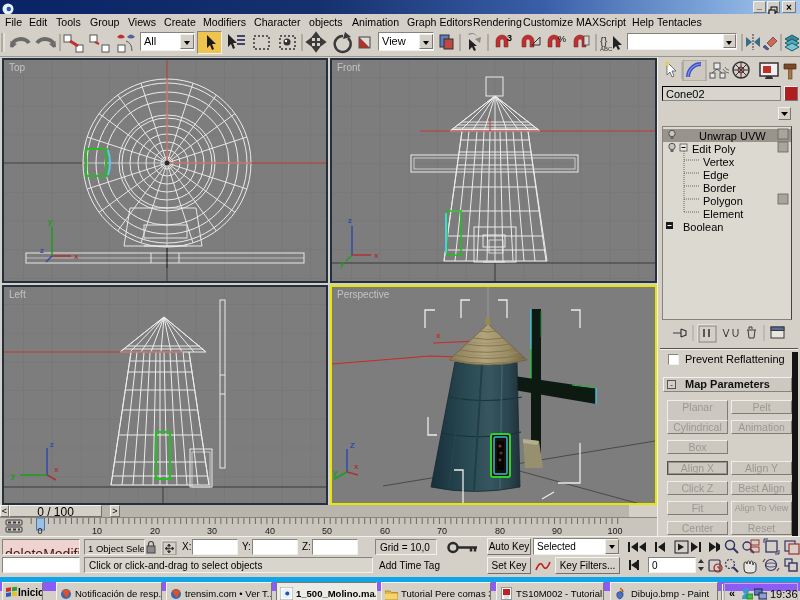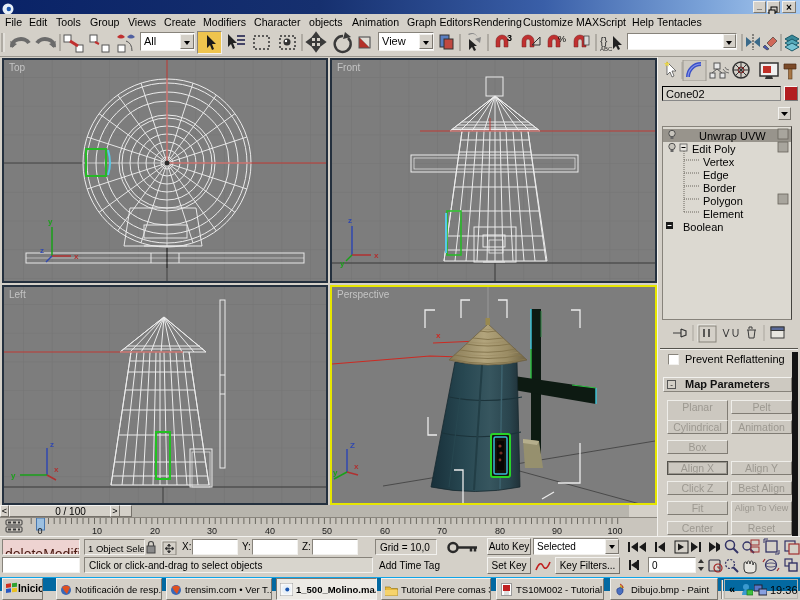--- a/index.html
+++ b/index.html
@@ -551,21 +551,21 @@
   <div class="gbtn" style="left:9px;top:444px;width:61px;height:14px">Fit</div>
   <div class="gbtn" style="left:73px;top:444px;width:61px;height:28px;font-size:9px">Align To View</div>
   <div class="gbtn" style="left:9px;top:464px;width:61px;height:14px">Center</div>
   <div class="gbtn" style="left:73px;top:464px;width:61px;height:14px">Reset</div>
 
   <div class="abs" style="left:134px;top:295px;width:6px;height:184px;background:#141414"></div>
 </div>
 
 <div class="abs" style="left:0;top:505px;width:657px;height:12px;background:#b8b5ad">
   <div class="btn2" style="left:0;top:0;width:9px;height:12px;line-height:10px;font-size:9px">&lt;</div>
-  <div class="btn2" style="left:9px;top:0;width:123px;height:12px;line-height:12px;font-size:10px">0 / 100</div>
+  <div class="btn2" style="left:9px;top:0;width:93px;height:12px;line-height:12px;font-size:12px">0 / 100</div>
   <div class="btn2" style="left:110px;top:0;width:10px;height:12px;line-height:10px;font-size:9px">&gt;</div>
   <div class="abs" style="left:629px;top:0;width:28px;height:12px;background:#d4d0c8"></div>
 </div>
 
 <div id="trackbar" class="abs" style="left:0;top:517px;width:657px;height:19px;background:#c9c5bd;border-top:1px solid #8a867e">
   <svg width="657" height="18" style="position:absolute;left:0;top:0">
     <g fill="#3a3a3a">
       <rect x="6" y="2" width="16" height="5" rx="1" fill="none" stroke="#3a3a3a"></rect>
           <rect x="8" y="3.5" width="3" height="2"></rect>
           <rect x="13" y="3.5" width="3" height="2"></rect>
@@ -786,21 +786,21 @@
       <path d="M22 31 v-5 q0 -2 1.5 -2 q1.5 0 1.5 2 q0 -3 1.5 -3 q1.5 0 1.5 3 q0 -3 1.5 -3 q1.5 0 1.5 3 v1 q0 -2.5 1.5 -2.5 q1.5 0 1.5 2.5 v4 q0 4 -5 4 h-3 q-4 0 -4 -4z" stroke="#333" stroke-width="1" fill="#e8e6e0"></path>
       <circle cx="49" cy="27" r="5.5" stroke="#336" stroke-width="1.2"></circle>
           <ellipse cx="49" cy="27" rx="5.5" ry="2" stroke="#336" stroke-width="0.8"></ellipse>
           <path d="M43 21 l-2 3 M55 33 l2 -3" stroke="#a03030" stroke-width="1.3"></path>
       <rect x="63" y="21" width="7" height="7" stroke="#336" stroke-width="1.2"></rect>
           <rect x="67" y="25" width="8" height="8" fill="#d4d0c8" stroke="#336" stroke-width="1.4"></rect>
     </g>
   </svg>
 </div>
 
-<div id="taskbar" class="abs" style="left:0;top:577px;width:800px;height:14px;background:#0369a1;border-top:1px solid #0ea5e9;font-size:9px">
+<div id="taskbar" class="abs" style="left:0;top:577px;width:800px;height:14px;background:#8b5cf6;border-top:5px solid #0ea5e9;font-size:9px">
   <div class="tb" style="left:2px;width:41px;font-weight:bold">
     <svg width="14" height="14" style="position:absolute;left:2px;top:3px">
           <rect x="1" y="2" width="5" height="4" fill="#d03020" transform="skewY(-6 )"></rect>
           <rect x="7" y="2" width="5" height="4" fill="#30a030" transform="skewY(-6)"></rect>
           <rect x="1" y="7" width="5" height="4" fill="#2858c0" transform="skewY(-6)"></rect>
           <rect x="7" y="7" width="5" height="4" fill="#e8c020" transform="skewY(-6)"></rect>
         </svg>
     <span style="position:absolute;left:15px;top:4px;font-size:10px">Inicio</span>
   </div>
   <div class="tb" style="left:56px;width:106px">

